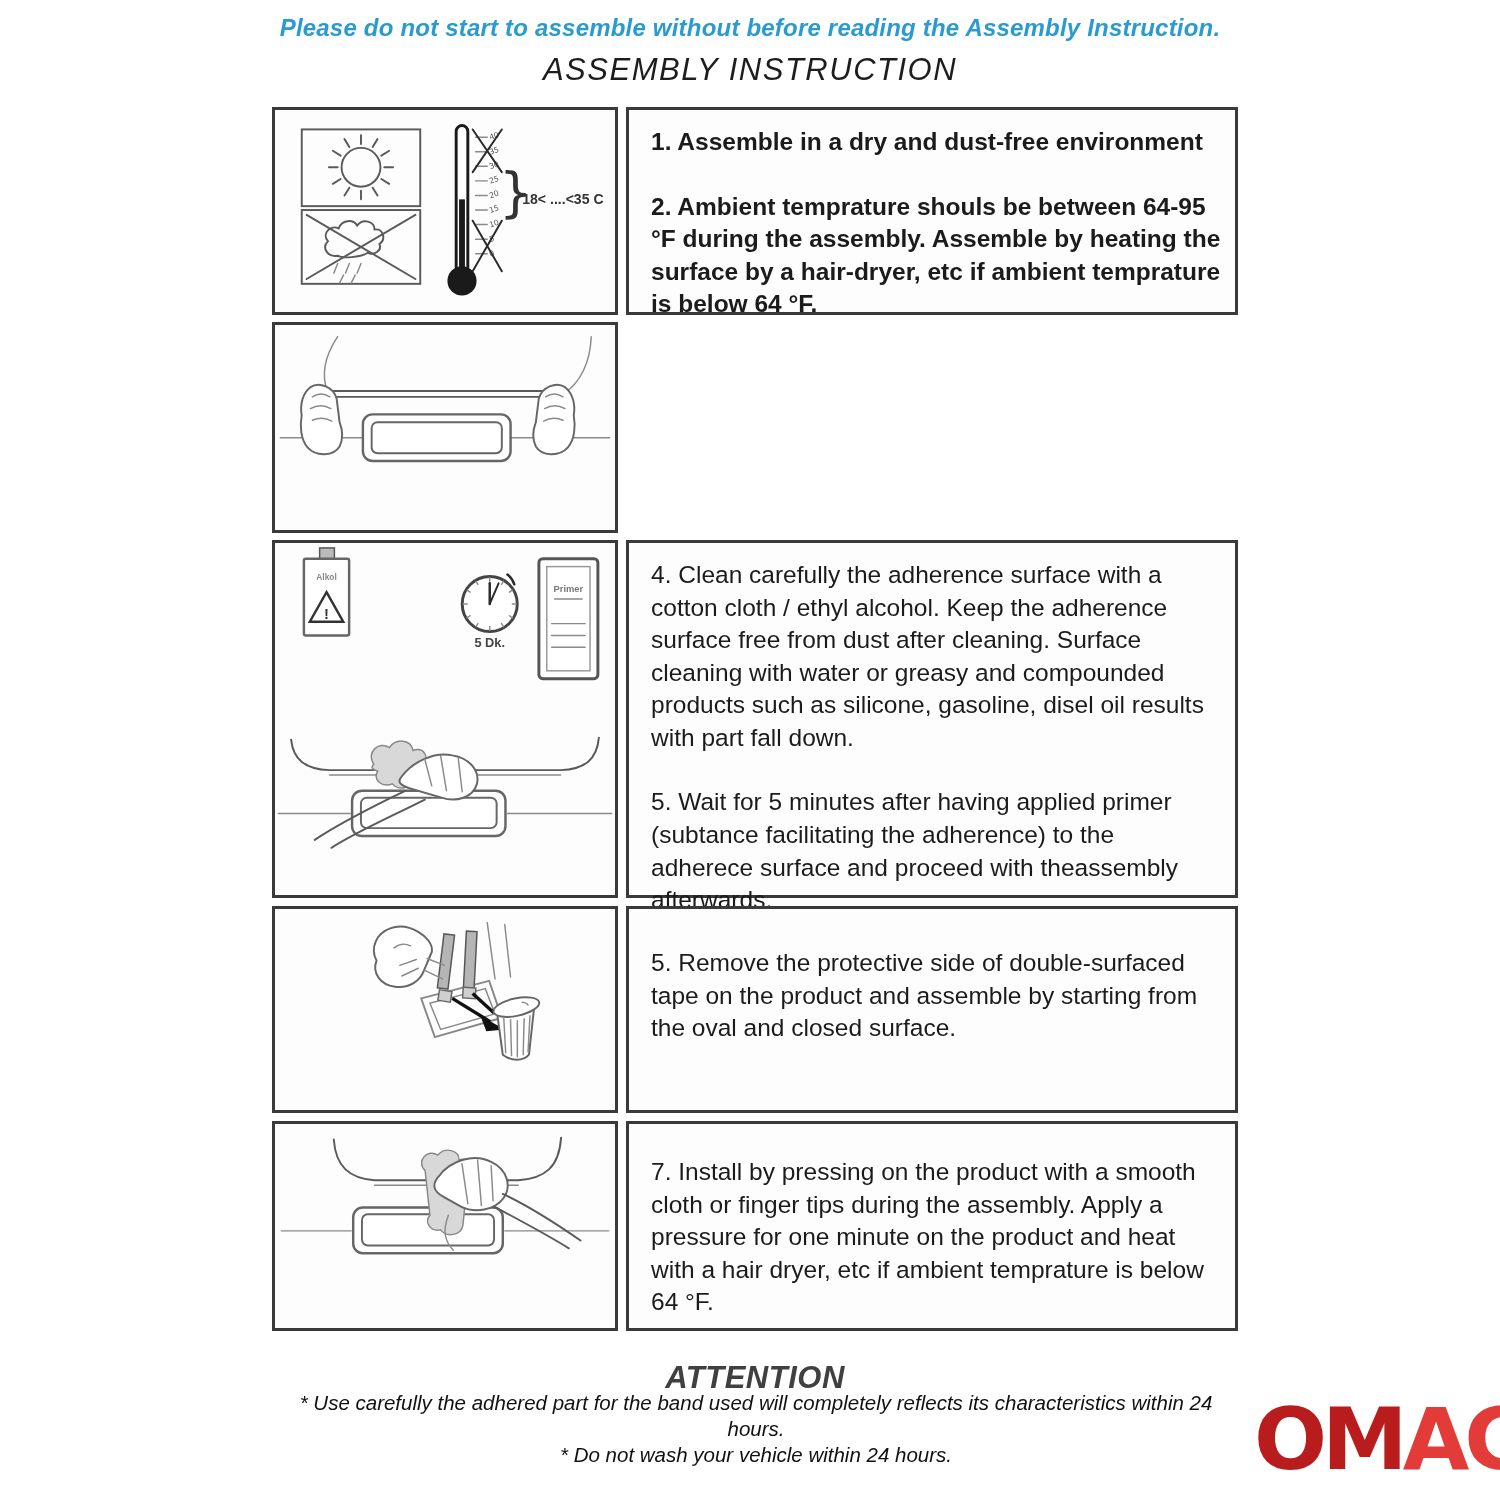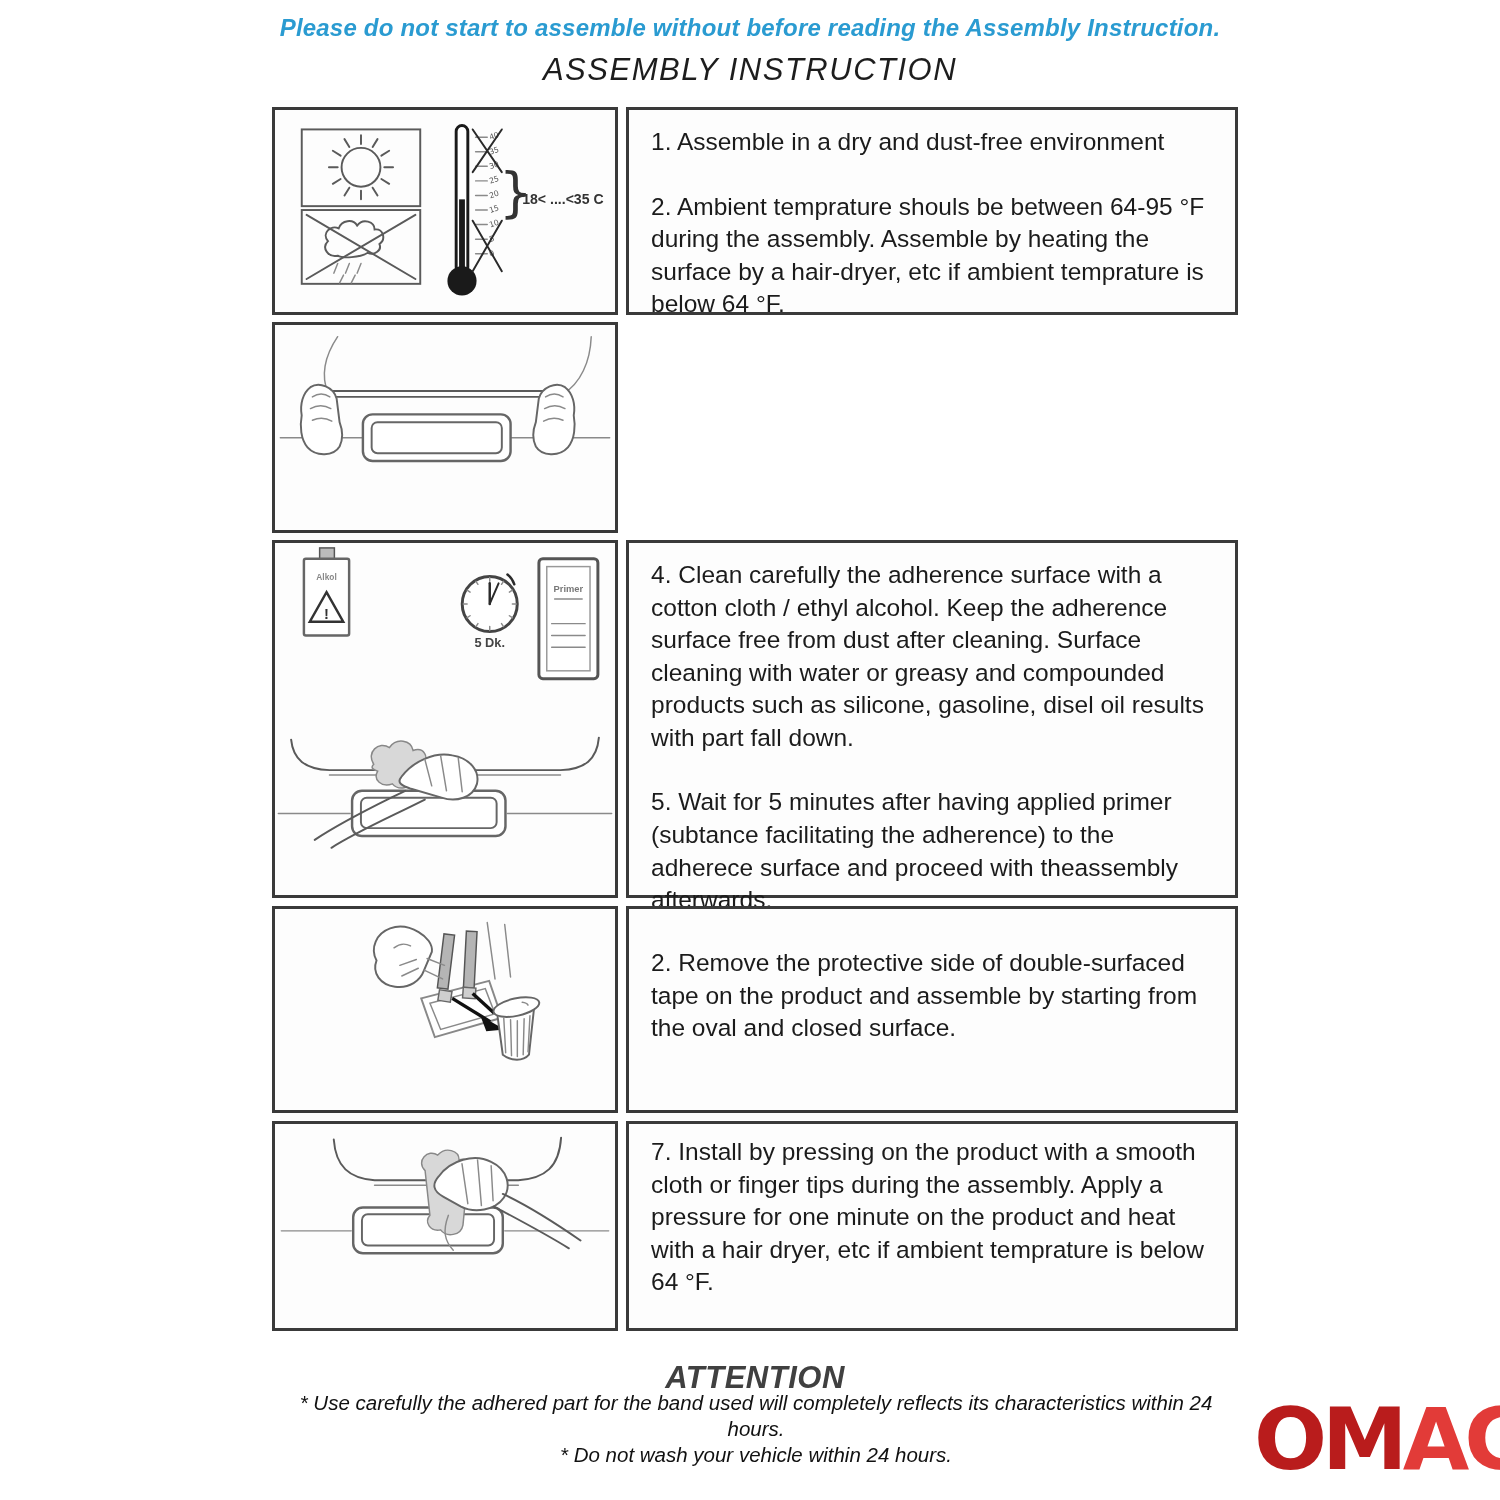--- a/index.html
+++ b/index.html
@@ -22,25 +22,25 @@
   }
   .imgcol { left:272px; width:346px; }
   .txtcol { left:626px; width:612px; }
   .r1 { top:107px;  height:208px; }
   .r2 { top:322px;  height:211px; }
   .r3 { top:540px;  height:358px; }
   .r4 { top:906px;  height:207px; }
   .r5 { top:1121px; height:210px; }
   .txtbox { font-size:24.5px; color:#1b1b1b; line-height:1.33; }
   .txtbox p { margin:0; }
-  .pad1 { padding:16px 10px 0 22px; }
+  .pad1 { padding:16px 10px 0 22px;font-weight:bold; }
   .pad2 { padding:80px 18px 0 22px; }
   .pad3 { padding:16px 18px 0 22px; }
   .pad4 { padding:38px 18px 0 22px; }
-  .pad5 { padding:12px 18px 0 22px; }
+  .pad5 { padding:32px 18px 0 22px; }
   .gap  { margin-top:32px !important; }
   .imgbox svg { display:block; width:100%; height:100%; }
   .attention-title {
     position:absolute; top:1360px; left:295px; width:920px; text-align:center;
     font-size:31px; font-weight:bold; font-style:italic; color:#404040;
     letter-spacing:0.5px;
   }
   .attention-notes {
     position:absolute; top:1390px; left:296px; width:920px; text-align:center;
     font-size:20.5px; font-style:italic; color:#111; line-height:1.28;
@@ -195,21 +195,21 @@
       </g>
       <g>
         <path d="M226,106 L232,150 C241,157 253,157 259,150 L264,104" fill="#fff" stroke="#666" stroke-width="2"></path>
         <ellipse cx="246" cy="101" rx="24" ry="9" transform="rotate(-12 246 101)" fill="#fff" stroke="#666" stroke-width="2"></ellipse>
         <path class="thin" d="M252,96 a8,4 0 0 1 6,3"></path>
         <path class="thin" d="M233,112 L235,148 M240,114 L241,151 M247,115 L247,152 M254,113 L253,150 M260,110 L258,147"></path>
       </g>
     </svg>
   </div>
   <div class="box txtcol r4 txtbox pad4">
-    <p>2. Remove the protective side of double-surfaced tape on the product and assemble by starting from the oval and closed surface.</p>
+    <p>5. Remove the protective side of double-surfaced tape on the product and assemble by starting from the oval and closed surface.</p>
   </div>
 
   <div class="box imgcol r5 imgbox">
     <svg viewBox="0 0 345 210">
       <g>
         <path class="ln" stroke-width="2.5" d="M58,16 C60,44 74,56 100,58 L248,58 C276,56 290,44 292,14"></path>
         <path class="thin" d="M100,63 L248,63"></path>
         <path class="thin" d="M4,110 L76,110 M234,110 L341,110"></path>
         <rect x="78" y="86" width="154" height="47" rx="10" fill="#fff" stroke="#666" stroke-width="2.5"></rect>
         <rect x="87" y="93" width="136" height="32" rx="6" fill="#fff" stroke="#666" stroke-width="2"></rect>

